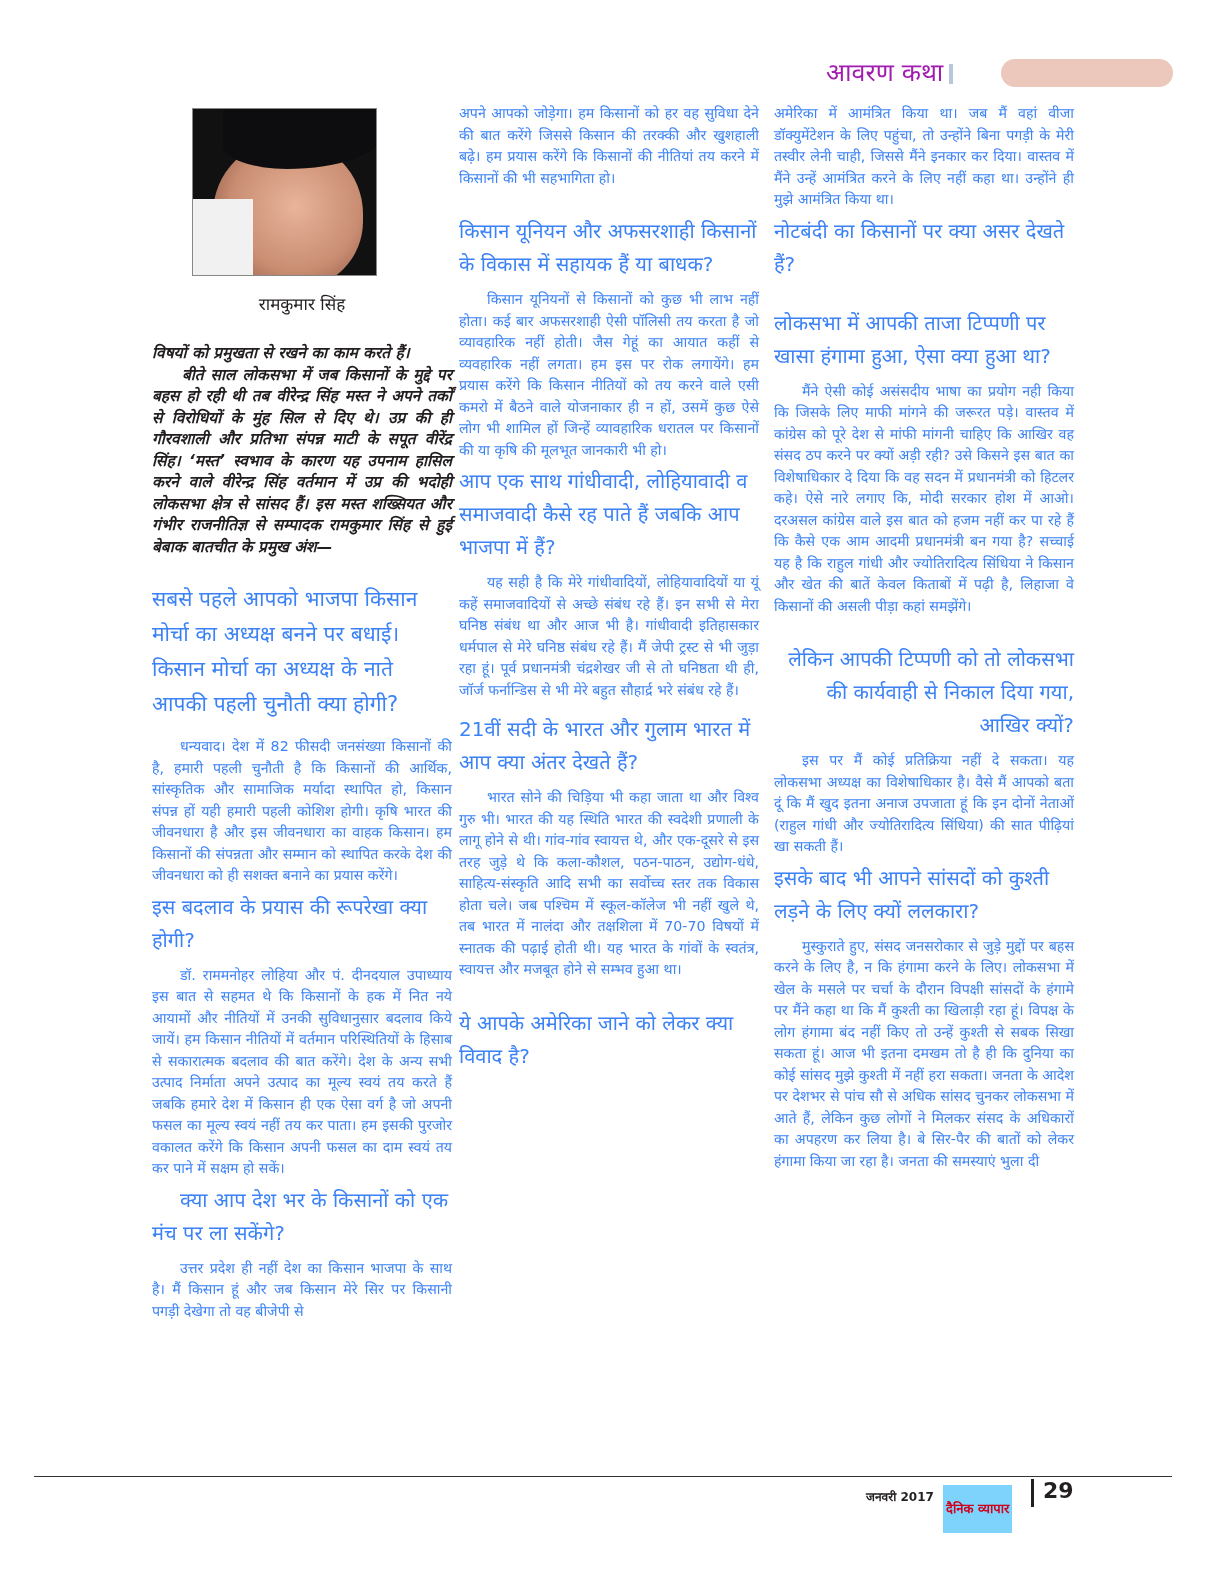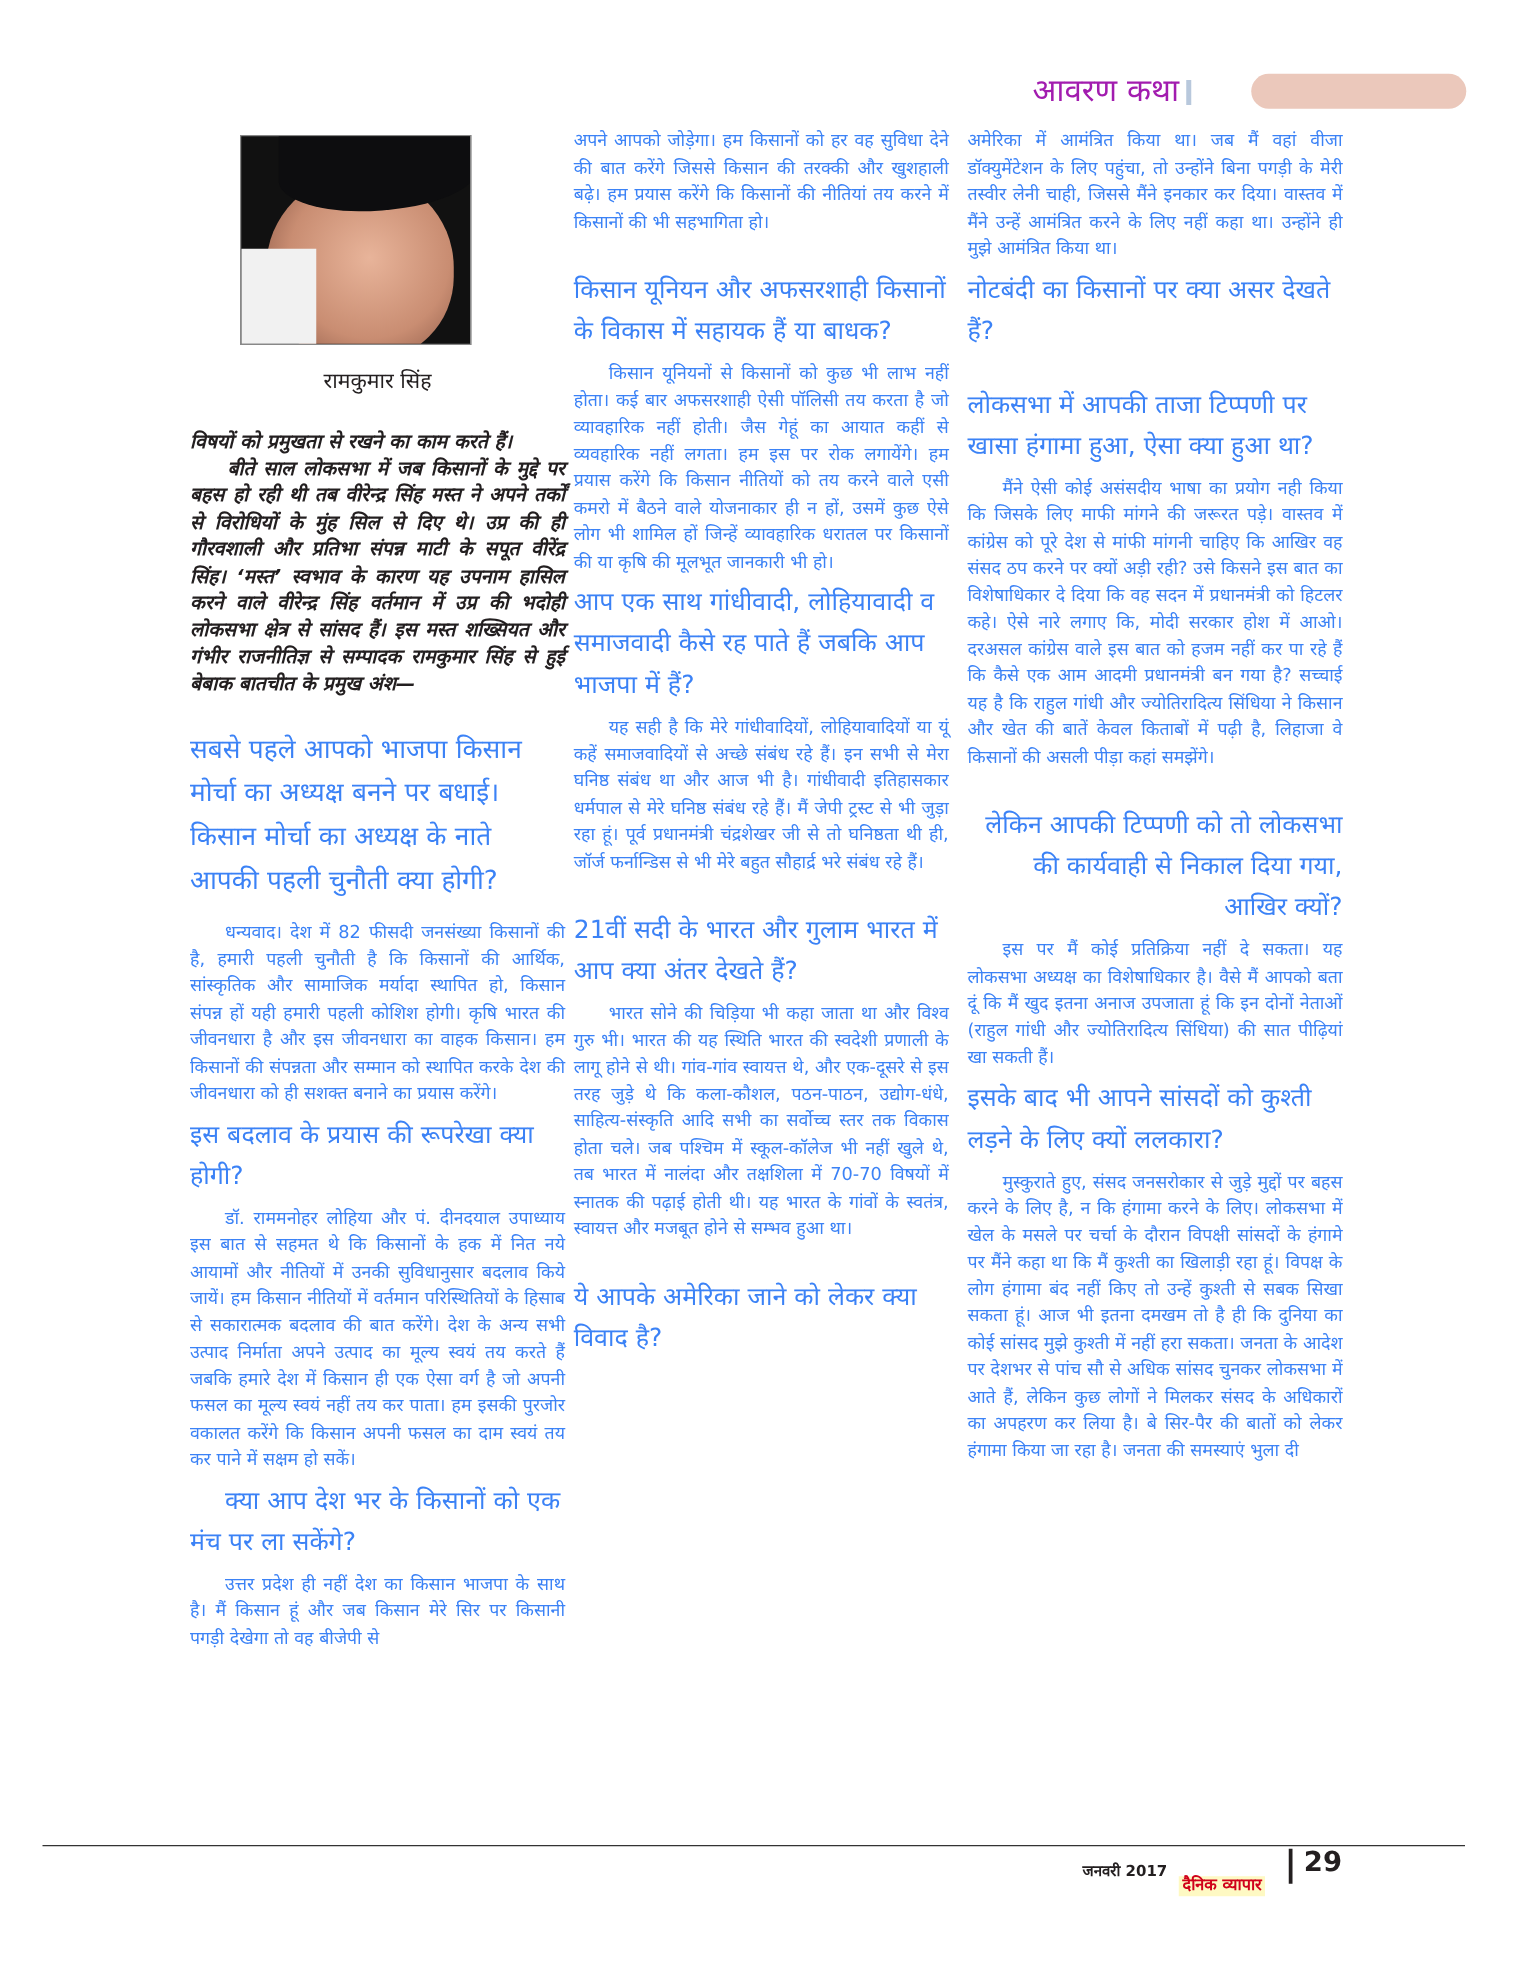--- a/index.html
+++ b/index.html
@@ -29,21 +29,21 @@
 
   .q { font-size: 20px; line-height: 33px; margin: 18px 0 8px 0; font-weight: normal; color: #3b82f6; }
   .q.tight { margin-top: 4px; }
   .a { font-size: 14.2px; line-height: 21.5px; text-align: justify; margin: 0; text-indent: 28px; color: #3b82f6; }
   .a.cont { text-indent: 0; }
   .q.indent { text-indent: 28px; }
 
   .footer-line { position: absolute; top: 1476px; left: 34px; width: 1138px; height: 1px; background: #333; }
   .footer-date { position: absolute; top: 1488px; left: 866px; font-size: 12px; font-weight: bold; }
   .footer-brand { position: absolute; top: 1485px; left: 943px; font-size: 13px; font-weight: bold;
-                  color: #d0021b; background: #fef9c3; padding: 0 3px; line-height: 16px; margin-top: 16px; }
+                  color: #d0021b; background: #7dd3fc; padding: 16px 3px; line-height: 16px; }
   .footer-div { position: absolute; top: 1479px; left: 1031px; width: 3px; height: 28px; background: #231f20; }
   .footer-page { position: absolute; top: 1478px; left: 1043px; font-size: 22px; font-weight: bold; }
 </style>
 </head>
 <body>
 
 <div class="section-tag">आवरण कथा</div>
 <div class="section-bar"></div>
 <div class="section-pill"></div>
 
@@ -72,21 +72,21 @@
 
 <div class="col col2">
   <p class="a cont">अपने आपको जोड़ेगा। हम किसानों को हर वह सुविधा देने की बात करेंगे जिससे किसान की तरक्की और खुशहाली बढ़े। हम प्रयास करेंगे कि किसानों की नीतियां तय करने में किसानों की भी सहभागिता हो।</p>
 
   <h3 class="q" style="margin-top:26px;">किसान यूनियन और अफसरशाही किसानों के विकास में सहायक हैं या बाधक?</h3>
   <p class="a">किसान यूनियनों से किसानों को कुछ भी लाभ नहीं होता। कई बार अफसरशाही ऐसी पॉलिसी तय करता है जो व्यावहारिक नहीं होती। जैस गेहूं का आयात कहीं से व्यवहारिक नहीं लगता। हम इस पर रोक लगायेंगे। हम प्रयास करेंगे कि किसान नीतियों को तय करने वाले एसी कमरो में बैठने वाले योजनाकार ही न हों, उसमें कुछ ऐसे लोग भी शामिल हों जिन्हें व्यावहारिक धरातल पर किसानों की या कृषि की मूलभूत जानकारी भी हो।</p>
 
   <h3 class="q tight">आप एक साथ गांधीवादी, लोहियावादी व समाजवादी कैसे रह पाते हैं जबकि आप भाजपा में हैं?</h3>
   <p class="a">यह सही है कि मेरे गांधीवादियों, लोहियावादियों या यूं कहें समाजवादियों से अच्छे संबंध रहे हैं। इन सभी से मेरा घनिष्ठ संबंध था और आज भी है। गांधीवादी इतिहासकार धर्मपाल से मेरे घनिष्ठ संबंध रहे हैं। मैं जेपी ट्रस्ट से भी जुड़ा रहा हूं। पूर्व प्रधानमंत्री चंद्रशेखर जी से तो घनिष्ठता थी ही, जॉर्ज फर्नान्डिस से भी मेरे बहुत सौहार्द्र भरे संबंध रहे हैं।</p>
 
-  <h3 class="q" style="margin-top:26px;">21वीं सदी के भारत और गुलाम भारत में आप क्या अंतर देखते हैं?</h3>
+  <h3 class="q" style="margin-top:12px;">21वीं सदी के भारत और गुलाम भारत में आप क्या अंतर देखते हैं?</h3>
   <p class="a">भारत सोने की चिड़िया भी कहा जाता था और विश्व गुरु भी। भारत की यह स्थिति भारत की स्वदेशी प्रणाली के लागू होने से थी। गांव-गांव स्वायत्त थे, और एक-दूसरे से इस तरह जुड़े थे कि कला-कौशल, पठन-पाठन, उद्योग-धंधे, साहित्य-संस्कृति आदि सभी का सर्वोच्च स्तर तक विकास होता चले। जब पश्चिम में स्कूल-कॉलेज भी नहीं खुले थे, तब भारत में नालंदा और तक्षशिला में 70-70 विषयों में स्नातक की पढ़ाई होती थी। यह भारत के गांवों के स्वतंत्र, स्वायत्त और मजबूत होने से सम्भव हुआ था।</p>
 
   <h3 class="q" style="margin-top:26px;">ये आपके अमेरिका जाने को लेकर क्या विवाद है?</h3>
 </div>
 
 <div class="col col3">
   <p class="a cont">अमेरिका में आमंत्रित किया था। जब मैं वहां वीजा डॉक्युमेंटेशन के लिए पहुंचा, तो उन्होंने बिना पगड़ी के मेरी तस्वीर लेनी चाही, जिससे मैंने इनकार कर दिया। वास्तव में मैंने उन्हें आमंत्रित करने के लिए नहीं कहा था। उन्होंने ही मुझे आमंत्रित किया था।</p>
 
   <h3 class="q tight">नोटबंदी का किसानों पर क्या असर देखते हैं?</h3>
 

